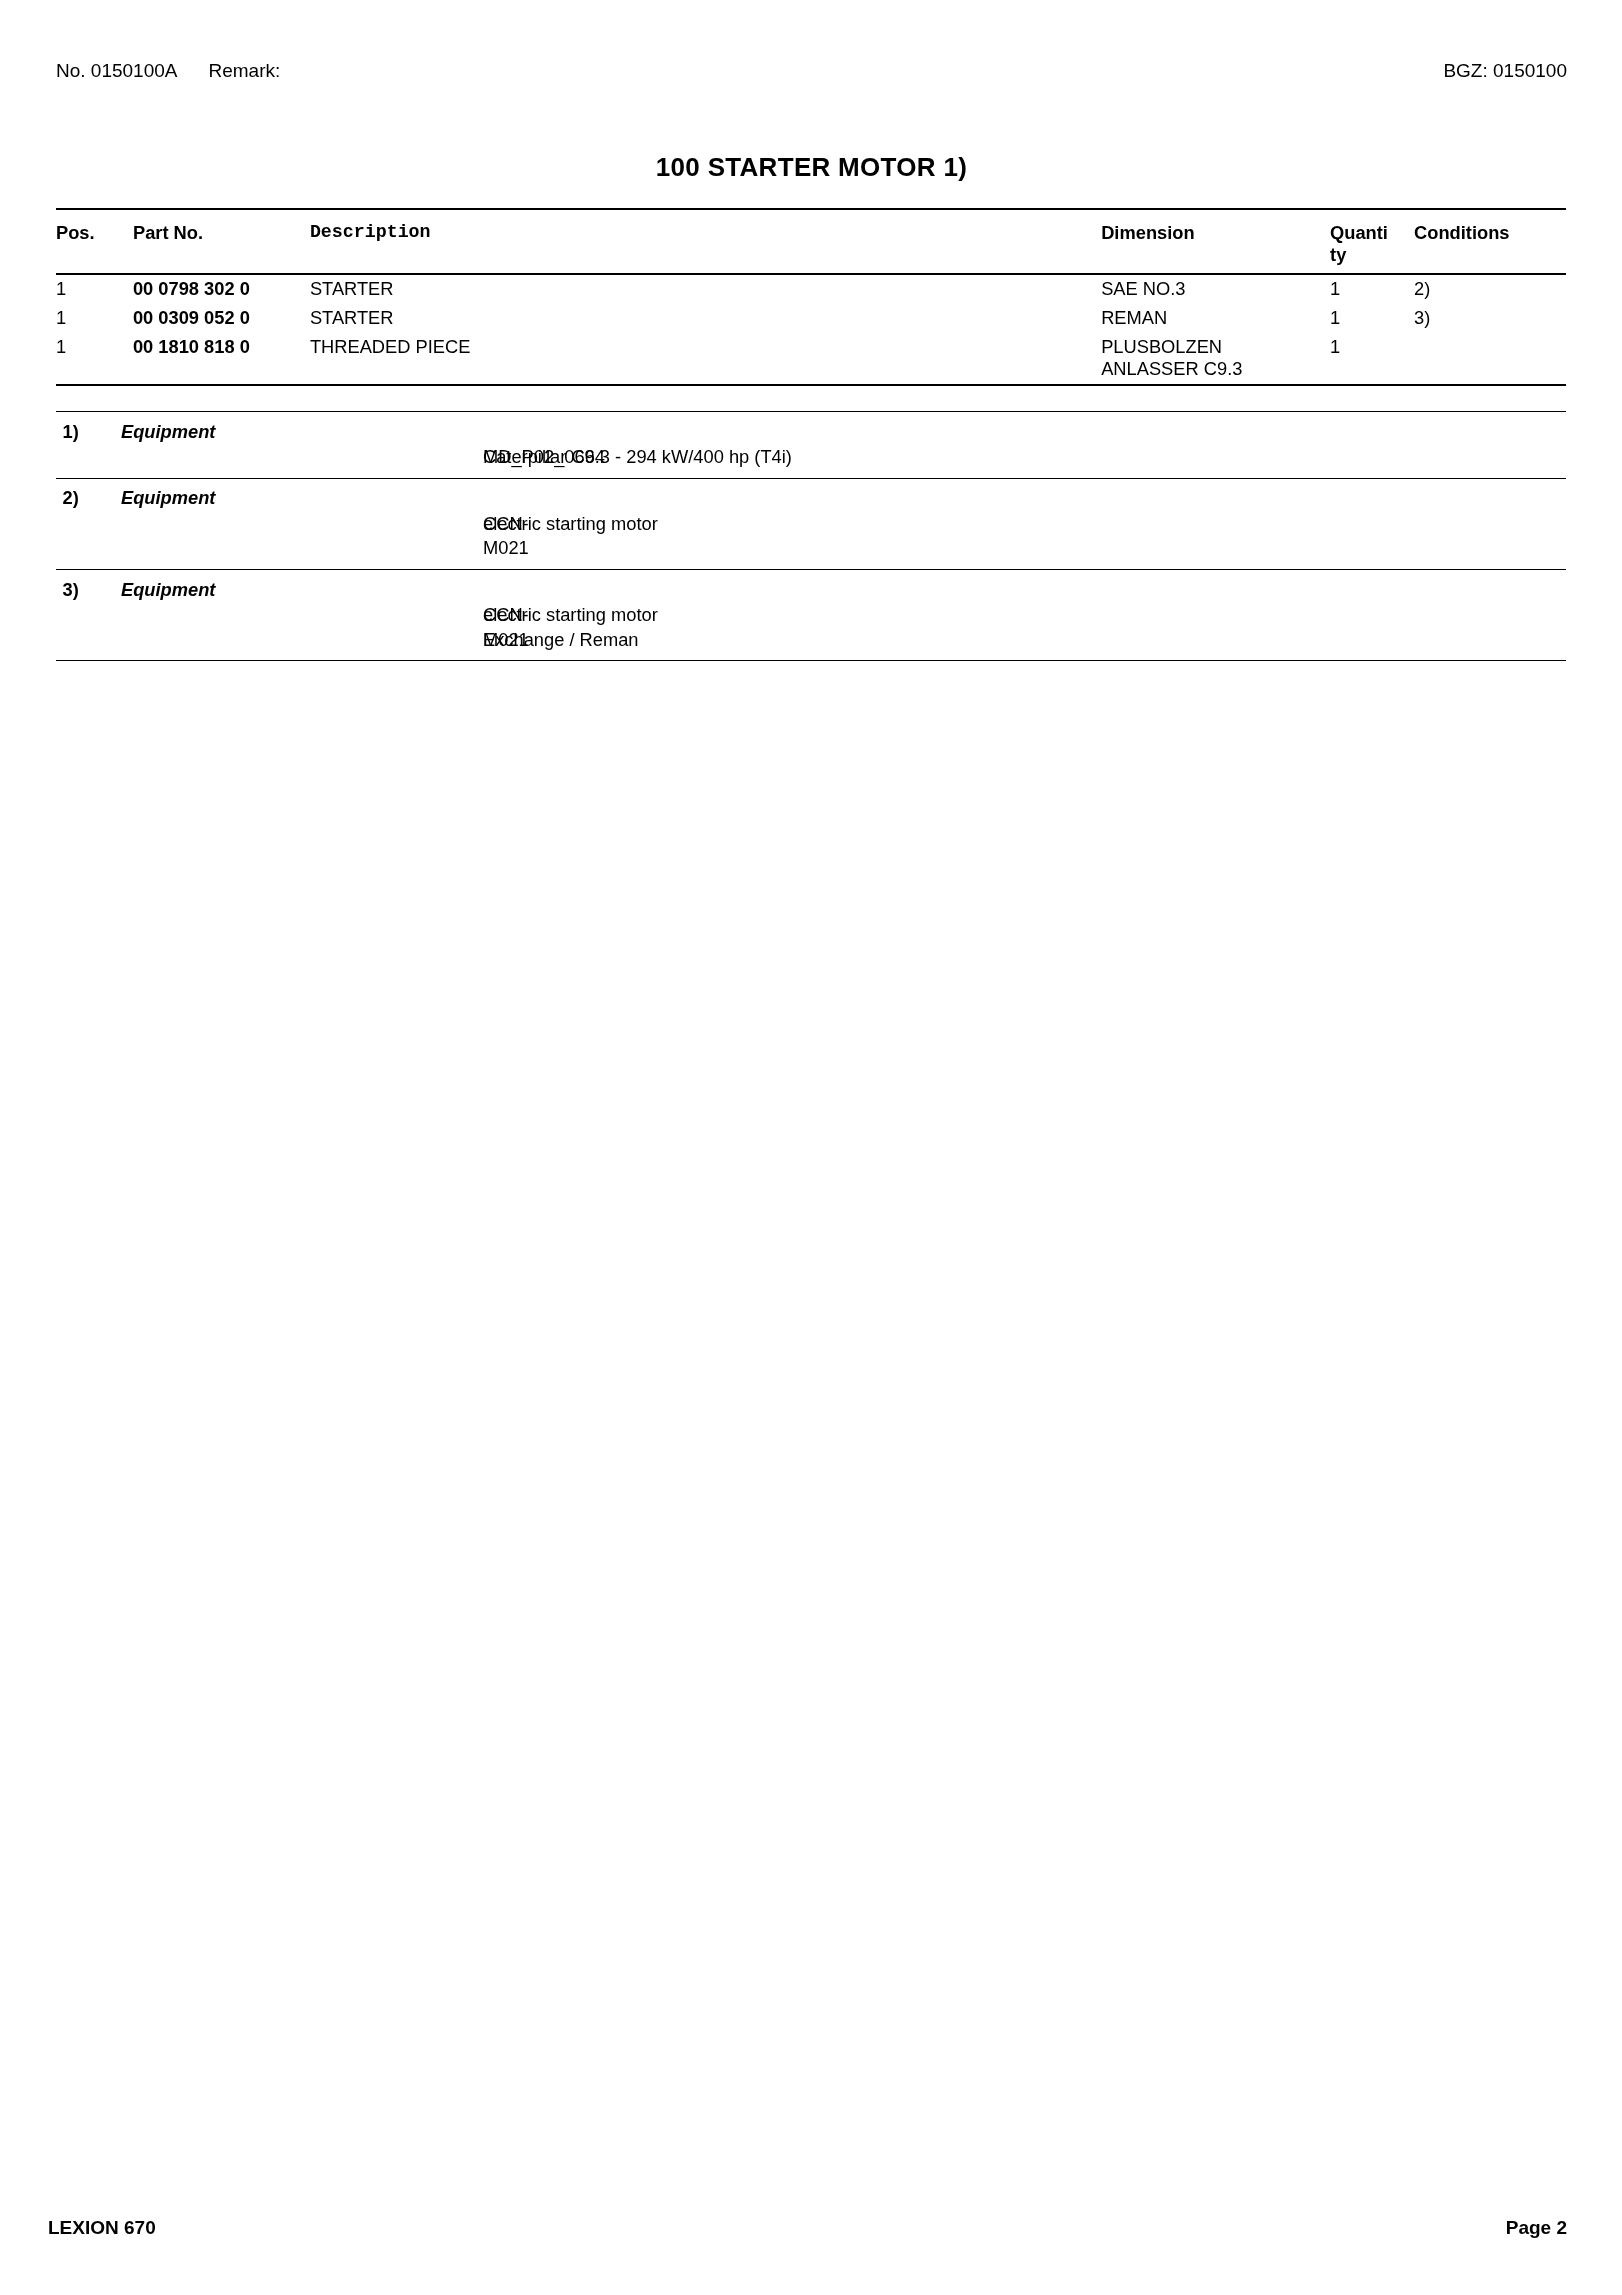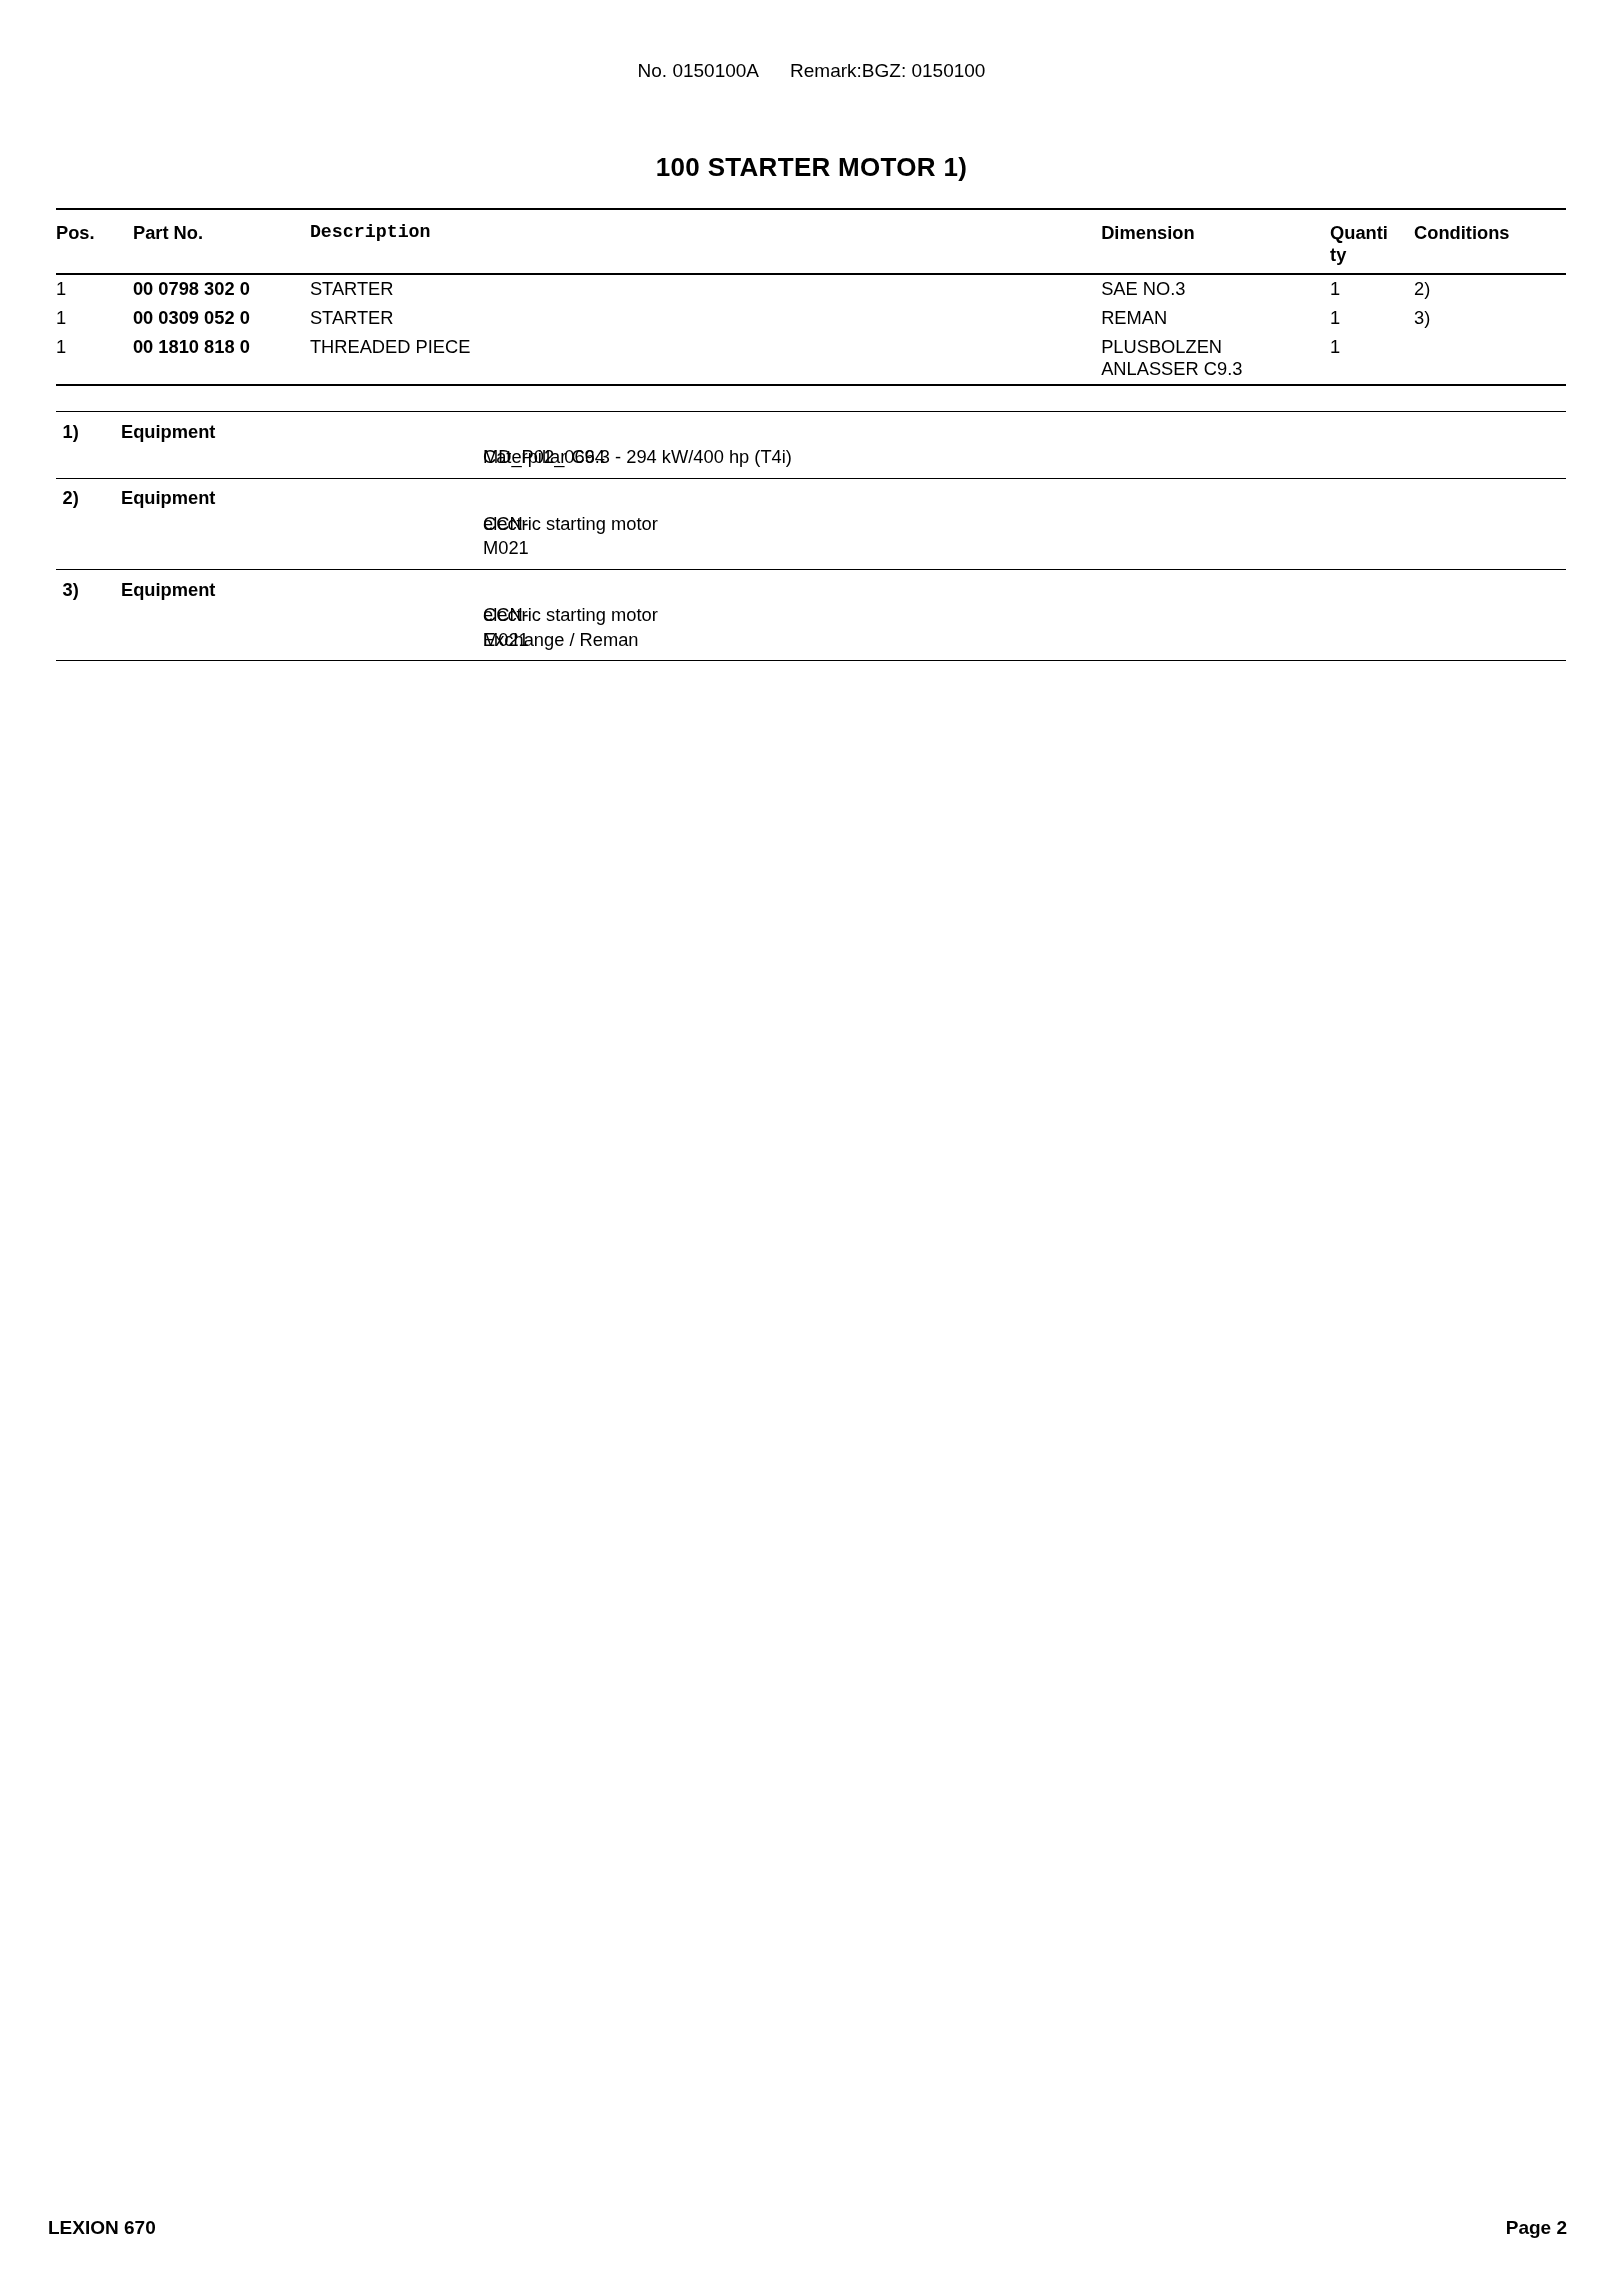--- a/index.html
+++ b/index.html
@@ -22,21 +22,21 @@
 
   
   .doc-header {
     position: absolute;
     top: 60px;
     left: 56px;
     right: 56px;
     height: 26px;
     display: flex;
     align-items: baseline;
-    justify-content: center;
+    justify-content: space-between;
     font-size: 19px;
   }
   .doc-header-left {
     display: flex;
     align-items: baseline;
   }
   .hdr-no { margin-right: 31px; }
   .hdr-remark { }
   .hdr-right { }
 
@@ -112,21 +112,21 @@
     align-items: baseline;
     padding: 8.5px 0 2.6px 0;
     font-weight: bold;
   }
   .note-marker {
     width: 65px;
     padding-left: 6.5px;
     box-sizing: border-box;
     font-weight: bold;
   }
-  .note-title { font-weight: bold; }
+  .note-title { font-weight: bold; font-style: italic; }
   .note-rows { padding-bottom: 7.9px; }
   .note-row {
     display: flex;
     align-items: baseline;
     line-height: 1.35;
   }
   .note-code {
     width: 381px;
     padding-left: 427px;
     box-sizing: border-box;

